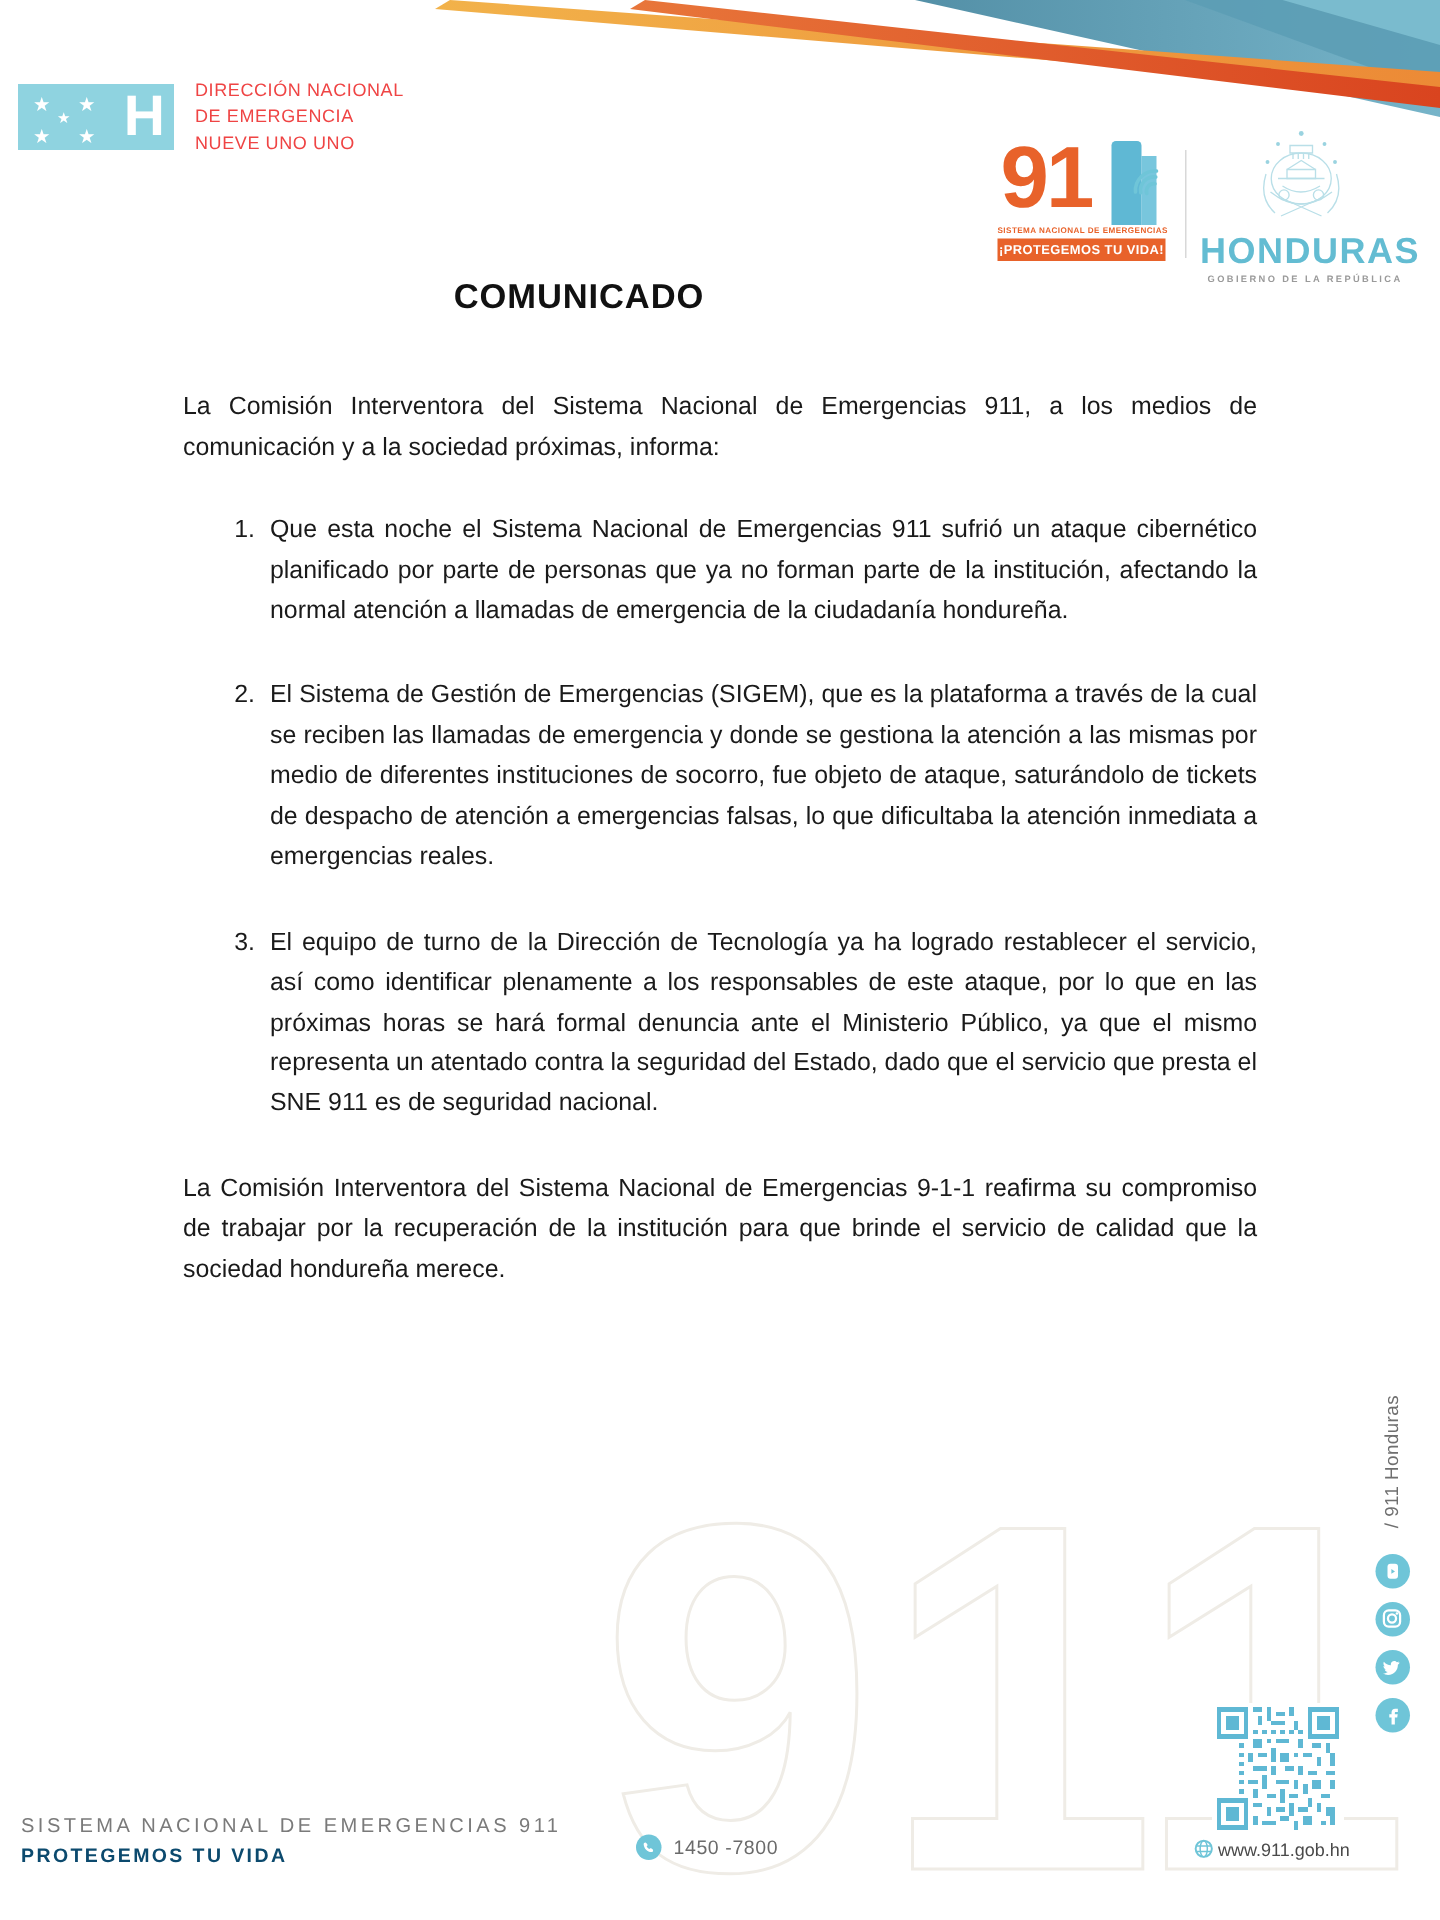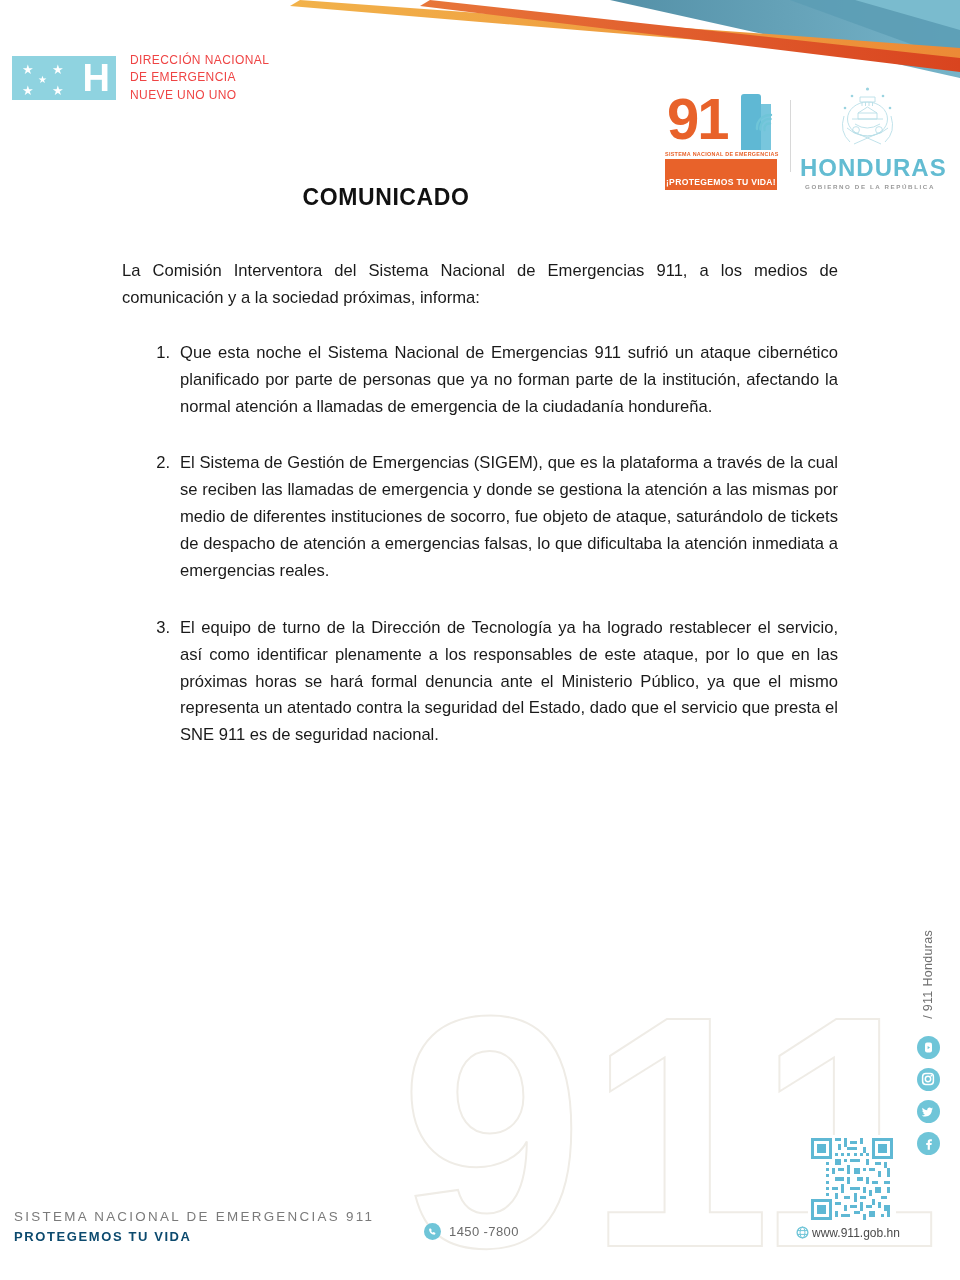--- a/index.html
+++ b/index.html
@@ -123,21 +123,21 @@
     margin-top: 1px;
     white-space: nowrap;
   }
   .logo-911 .tagline {
     margin-top: 2px;
     background: #e8622a;
     color: #ffffff;
     font-size: 8.6px;
     font-weight: 800;
     letter-spacing: 0.3px;
-    padding: 18px 0 3px;
+    padding: 2px 0 3px;
     white-space: nowrap;
   }
   .logo-divider {
     position: absolute;
     left: 790px;
     top: 100px;
     width: 1px;
     height: 72px;
     background: #d8d8d8;
   }
@@ -420,20 +420,21 @@
 
   <div class="doc-title">COMUNICADO</div>
 
   <div class="content">
     <p class="intro">La Comisión Interventora del Sistema Nacional de Emergencias 911, a los medios de comunicación y a la sociedad próximas, informa:</p>
     <ol class="items">
       <li>Que esta noche el Sistema Nacional de Emergencias 911 sufrió un ataque cibernético planificado por parte de personas que ya no forman parte de la institución, afectando la normal atención a llamadas de emergencia de la ciudadanía hondureña.</li>
       <li>El Sistema de Gestión de Emergencias (SIGEM), que es la plataforma a través de la cual se reciben las llamadas de emergencia y donde se gestiona la atención a las mismas por medio de diferentes instituciones de socorro, fue objeto de ataque, saturándolo de tickets de despacho de atención a emergencias falsas, lo que dificultaba la atención inmediata a emergencias reales.</li>
       <li>El equipo de turno de la Dirección de Tecnología ya ha logrado restablecer el servicio, así como identificar plenamente a los responsables de este ataque, por lo que en las próximas horas se hará formal denuncia ante el Ministerio Público, ya que el mismo representa un atentado contra la seguridad del Estado, dado que el servicio que presta el SNE 911 es de seguridad nacional.</li>
     </ol>
+    <p class="closing">La Comisión Interventora del Sistema Nacional de Emergencias 9-1-1 reafirma su compromiso de trabajar por la recuperación de la institución para que brinde el servicio de calidad que la sociedad hondureña merece.</p>
   </div>
 
   <div class="watermark">
     <svg width="560" height="330" viewBox="0 0 560 330" xmlns="http://www.w3.org/2000/svg">
       <text class="wm-text" x="0" y="286">911</text>
     </svg>
   </div>
 
 
   <div class="social-rail">

